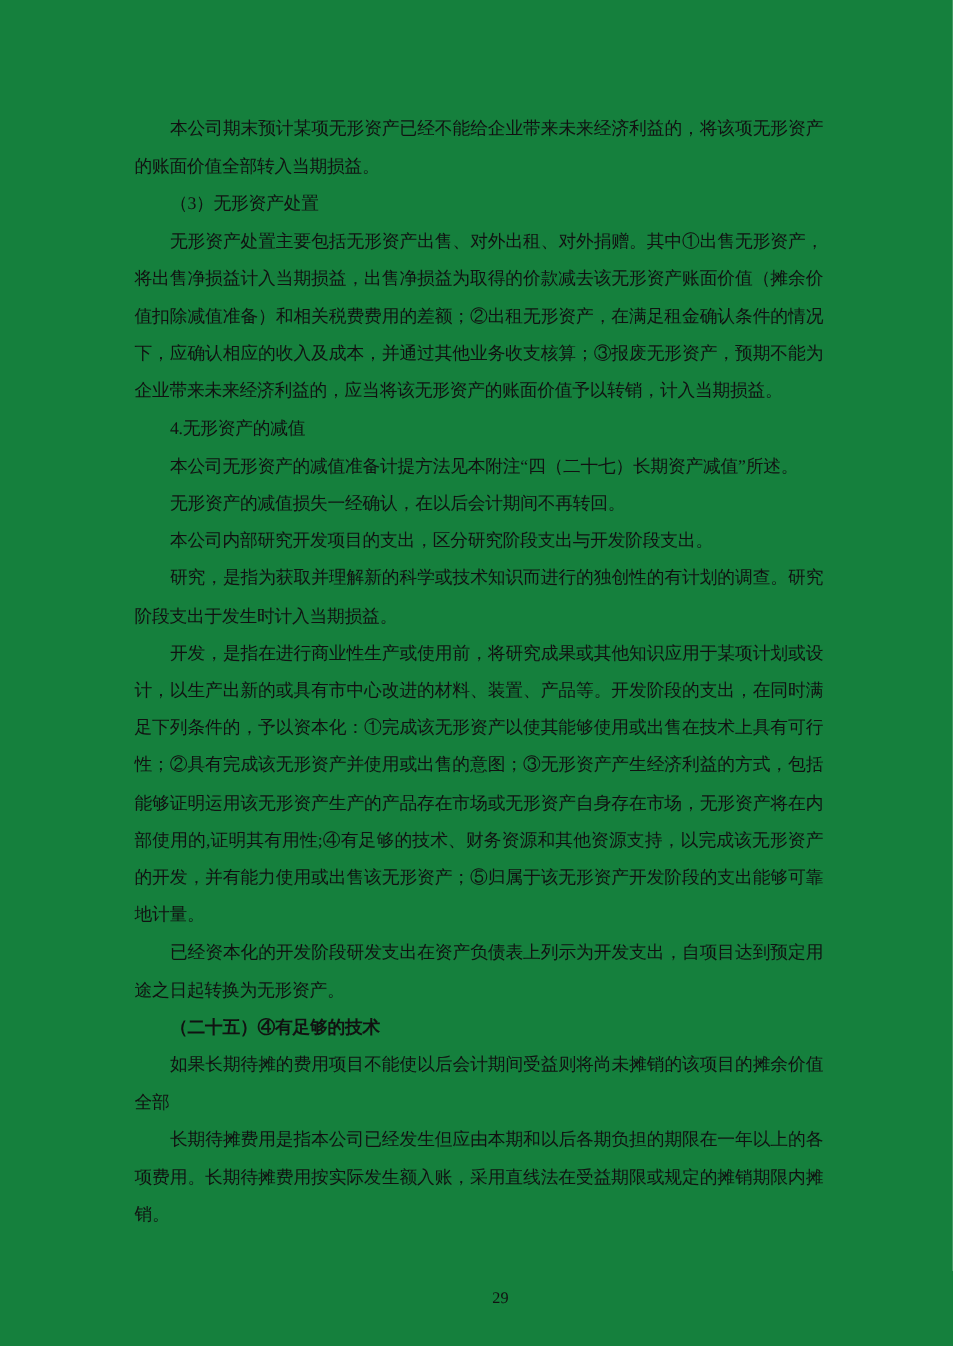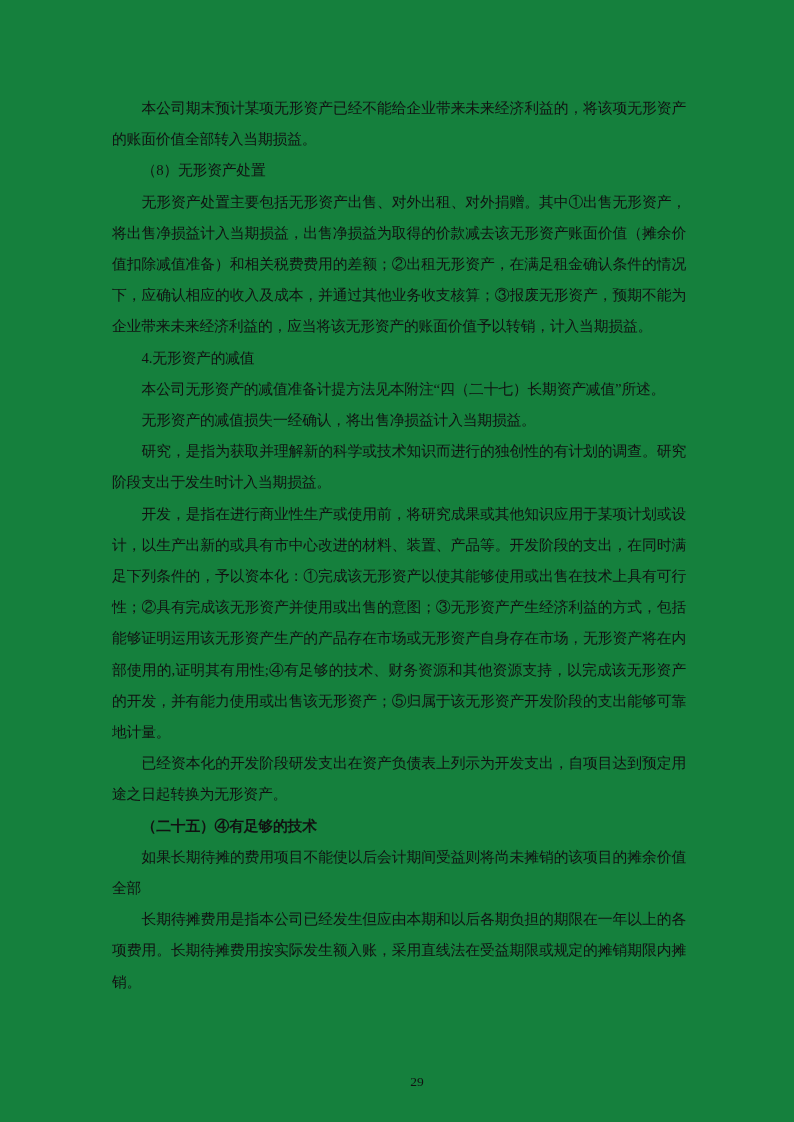--- a/index.html
+++ b/index.html
@@ -46,25 +46,26 @@
     color: #111111;
     margin-top: 36px;
   }
 </style>
 </head>
 <body>
 
 <div class="page">
   <div class="content">
     <p>本公司期末预计某项无形资产已经不能给企业带来未来经济利益的，将该项无形资产的账面价值全部转入当期损益。</p>
-    <p>（8）无形资产处置</p>
+    <p>（3）无形资产处置</p>
     <p>无形资产处置主要包括无形资产出售、对外出租、对外捐赠。其中①出售无形资产，将出售净损益计入当期损益，出售净损益为取得的价款减去该无形资产账面价值（摊余价值扣除减值准备）和相关税费费用的差额；②出租无形资产，在满足租金确认条件的情况下，应确认相应的收入及成本，并通过其他业务收支核算；③报废无形资产，预期不能为企业带来未来经济利益的，应当将该无形资产的账面价值予以转销，计入当期损益。</p>
     <p>4.无形资产的减值</p>
     <p>本公司无形资产的减值准备计提方法见本附注“四（二十七）长期资产减值”所述。</p>
-    <p>无形资产的减值损失一经确认，将出售净损益计入当期损益。</p>
+    <p>无形资产的减值损失一经确认，在以后会计期间不再转回。</p>
+    <p>本公司内部研究开发项目的支出，区分研究阶段支出与开发阶段支出。</p>
     <p>研究，是指为获取并理解新的科学或技术知识而进行的独创性的有计划的调查。研究阶段支出于发生时计入当期损益。</p>
     <p>开发，是指在进行商业性生产或使用前，将研究成果或其他知识应用于某项计划或设计，以生产出新的或具有市中心改进的材料、装置、产品等。开发阶段的支出，在同时满足下列条件的，予以资本化：①完成该无形资产以使其能够使用或出售在技术上具有可行性；②具有完成该无形资产并使用或出售的意图；③无形资产产生经济利益的方式，包括能够证明运用该无形资产生产的产品存在市场或无形资产自身存在市场，无形资产将在内部使用的,证明其有用性;④有足够的技术、财务资源和其他资源支持，以完成该无形资产的开发，并有能力使用或出售该无形资产；⑤归属于该无形资产开发阶段的支出能够可靠地计量。</p>
     <p>已经资本化的开发阶段研发支出在资产负债表上列示为开发支出，自项目达到预定用途之日起转换为无形资产。</p>
     <h3>（二十五）④有足够的技术</h3>
     <p>如果长期待摊的费用项目不能使以后会计期间受益则将尚未摊销的该项目的摊余价值全部</p>
     <p>长期待摊费用是指本公司已经发生但应由本期和以后各期负担的期限在一年以上的各项费用。长期待摊费用按实际发生额入账，采用直线法在受益期限或规定的摊销期限内摊销。</p>
   </div>
   <div class="footer">29</div>
 </div>
 

